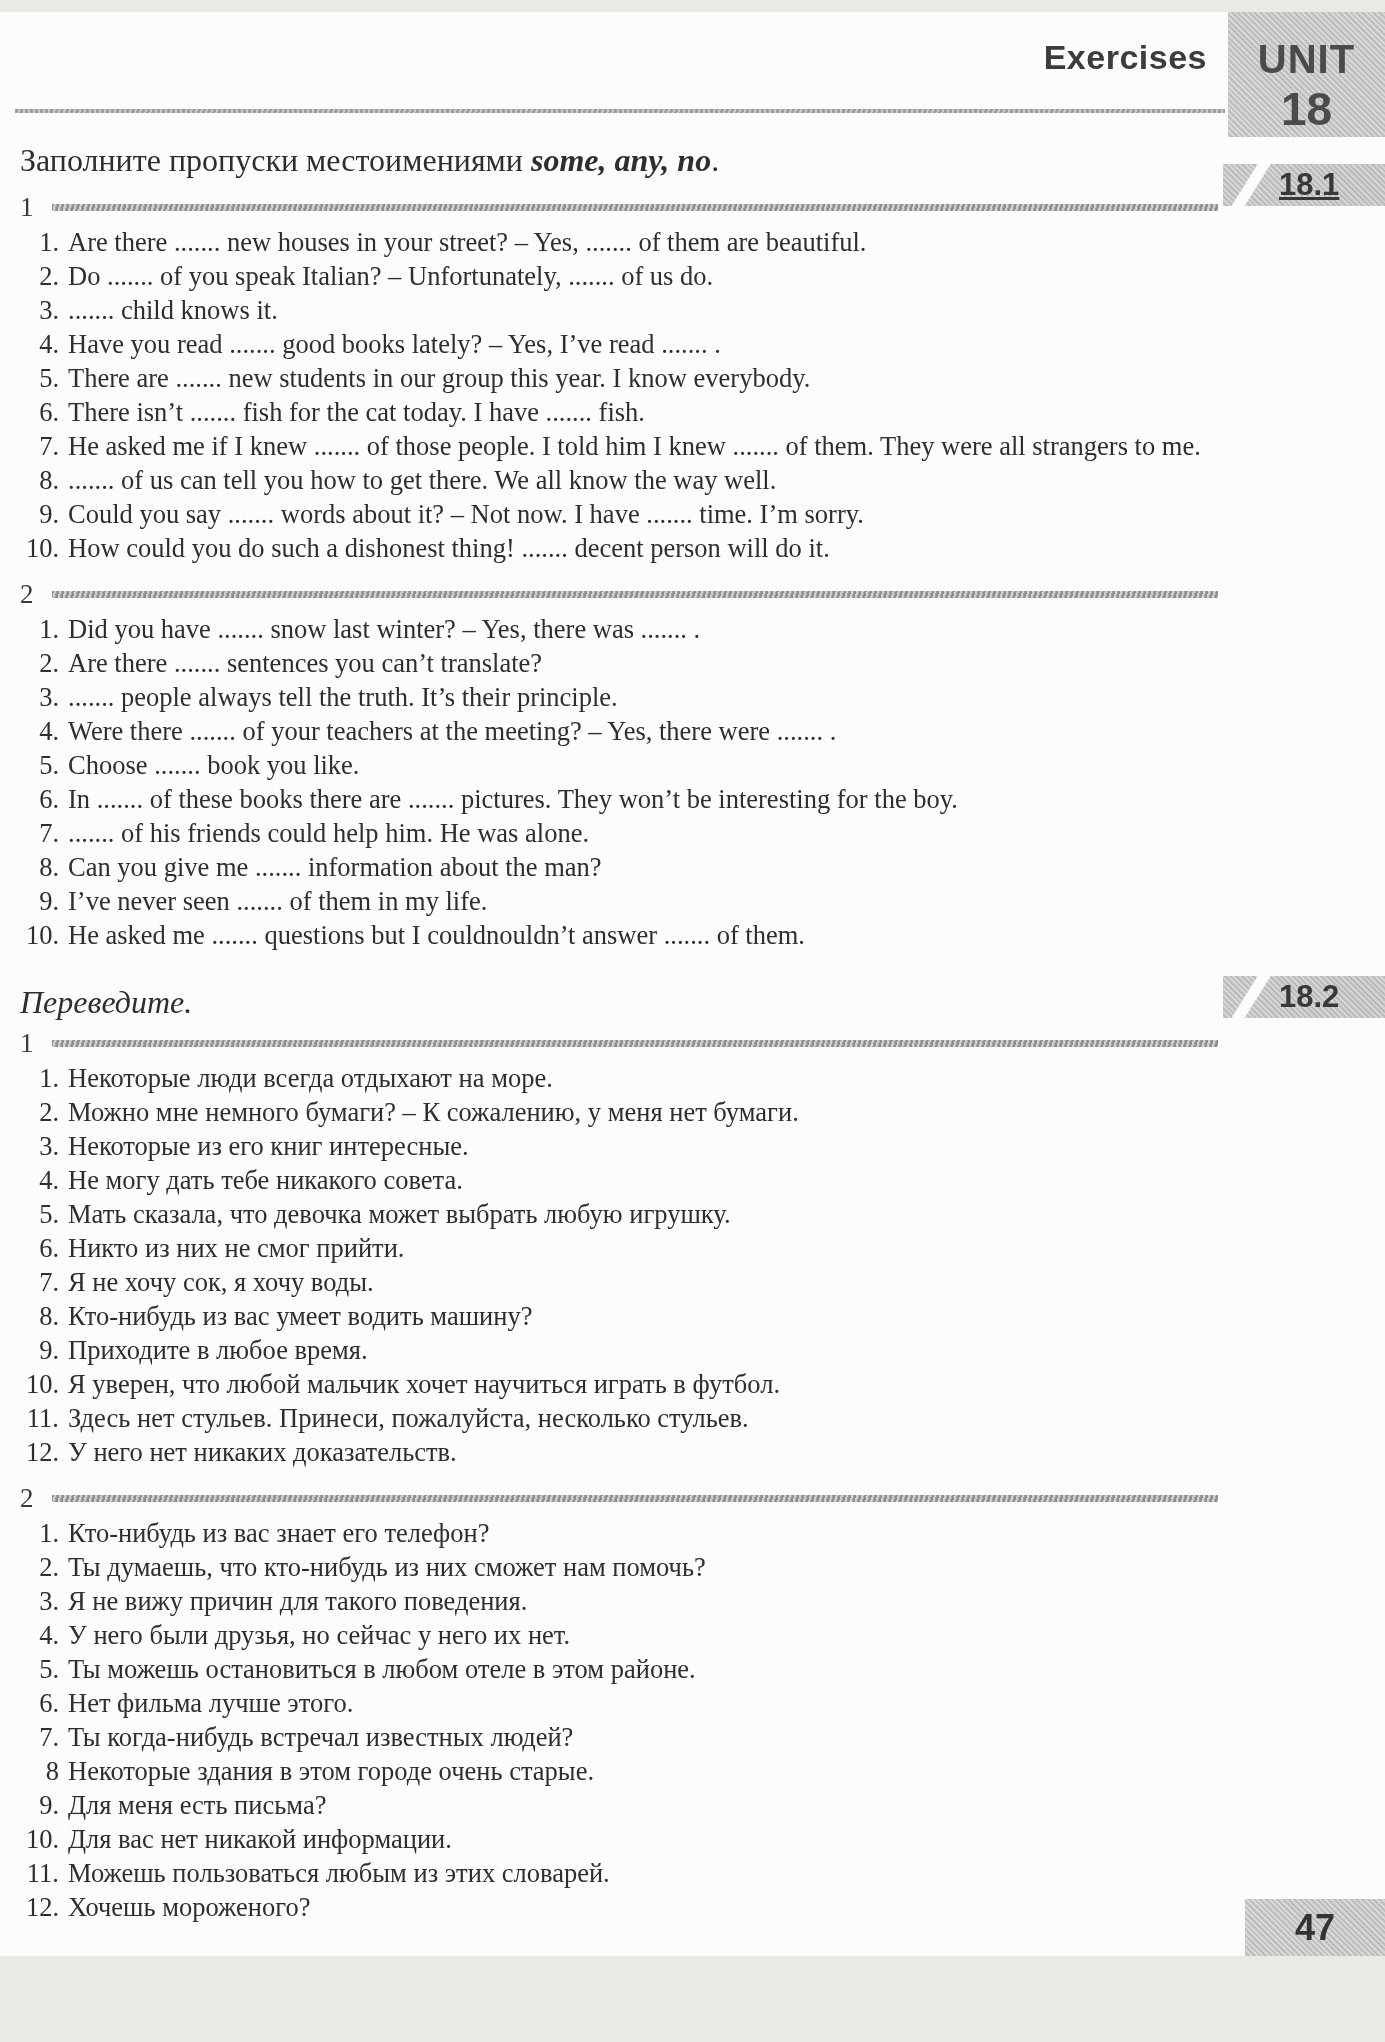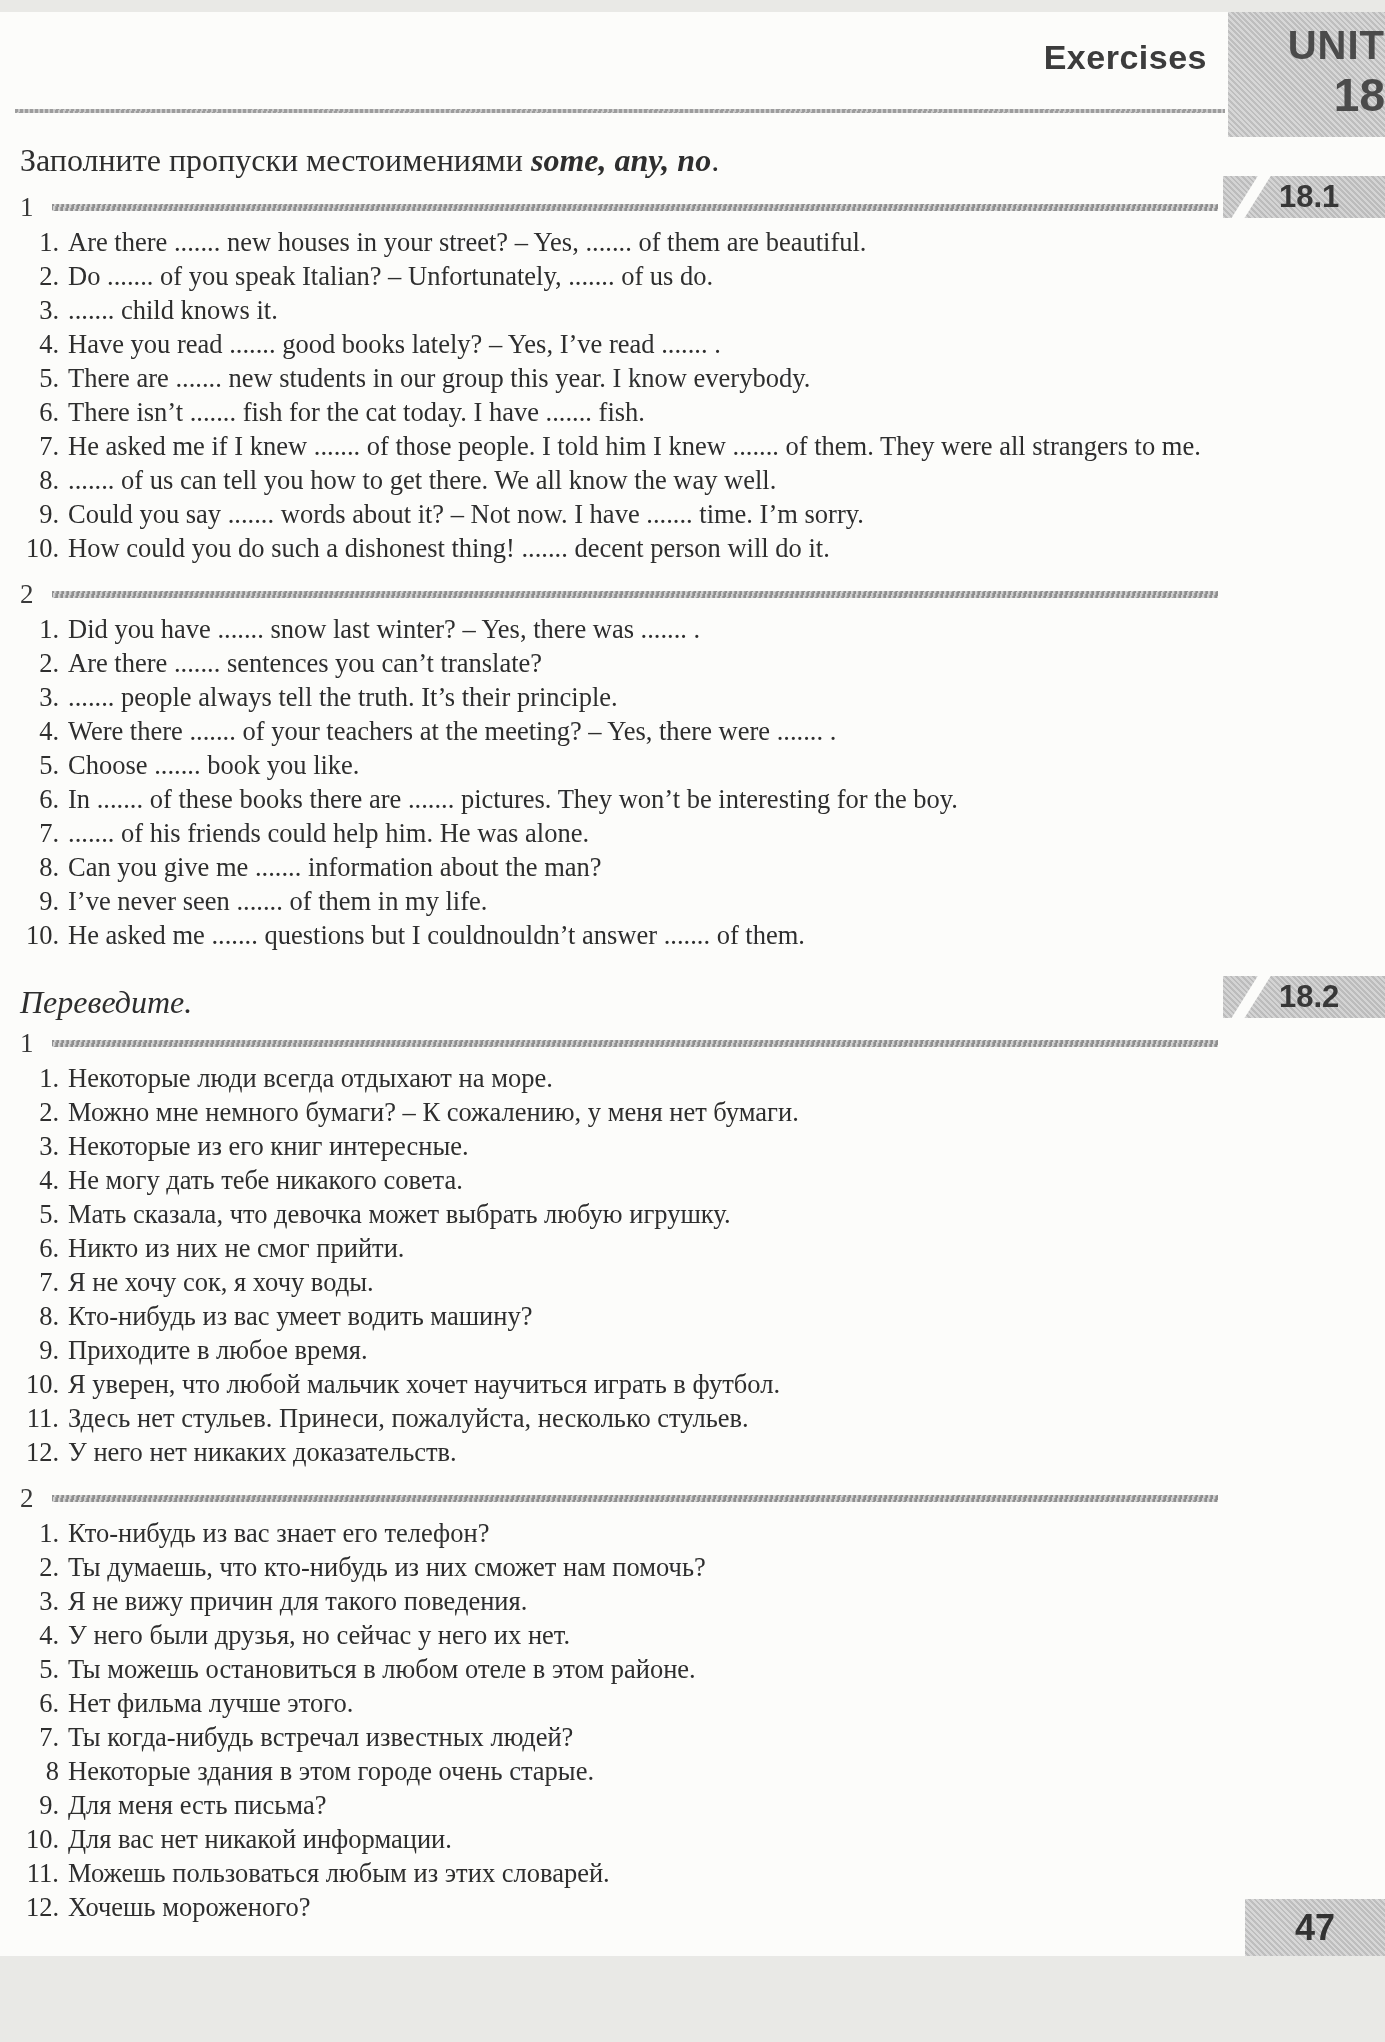--- a/index.html
+++ b/index.html
@@ -18,24 +18,24 @@
     position:absolute; top:26px; right:178px;
     font-family:"Liberation Sans", sans-serif;
     font-weight:bold; font-size:34px; color:#3c3c3c;
     letter-spacing:0.5px;
   }
   .unit-box {
     position:absolute; top:0; right:0;
     width:157px; height:125px;
     background:#c8c8c8;
     background-image:repeating-linear-gradient(45deg, rgba(255,255,255,.28) 0 2px, rgba(0,0,0,.05) 2px 4px);
-    text-align:right;
+    text-align:center;
     font-family:"Liberation Sans", sans-serif;
     font-weight:bold; color:#4b4b4b;
-    padding-top:8px;
+    padding-top:22px;
   }
   .unit-box .unit-word { font-size:40px; line-height:50px; letter-spacing:1px; }
   .unit-box .unit-num  { font-size:46px; line-height:50px; }
   .top-rule {
     position:absolute; top:97px; left:15px; width:1210px; height:4px;
     background:repeating-linear-gradient(100deg, #9d9d9d 0 3px, #c9c9c9 3px 5px);
   }
   
   .content { position:absolute; top:118px; left:20px; width:1310px; }
   .section-head { position:relative; margin-top:12px; height:36px; }
@@ -51,21 +51,21 @@
     font-weight:bold; font-size:31px; color:#383838;
     line-height:42px;
     padding-left:56px;
   }
   .badge .slash {
     position:absolute; left:22px; top:-10px;
     width:11px; height:64px;
     background:#fcfcfa;
     transform:rotate(32deg);
   }
-  .badge-1 { top:34px; }
+  .badge-1 { top:22px;text-decoration:underline; }
   .badge-2 { top:-8px; }
   
   .ex-head { display:flex; align-items:center; margin-top:16px; margin-bottom:5px; height:26px; }
   .ex-num { font-size:27px; width:26px; color:#3a3a3a; }
   .ex-rule {
     flex:1; height:7px; margin-left:6px; margin-right:112px;
     background:repeating-linear-gradient(105deg, #8f8f8f 0 2px, #d2d2d2 2px 4px, #a5a5a5 4px 5px);
   }
   
   .items { padding-right:48px; }

